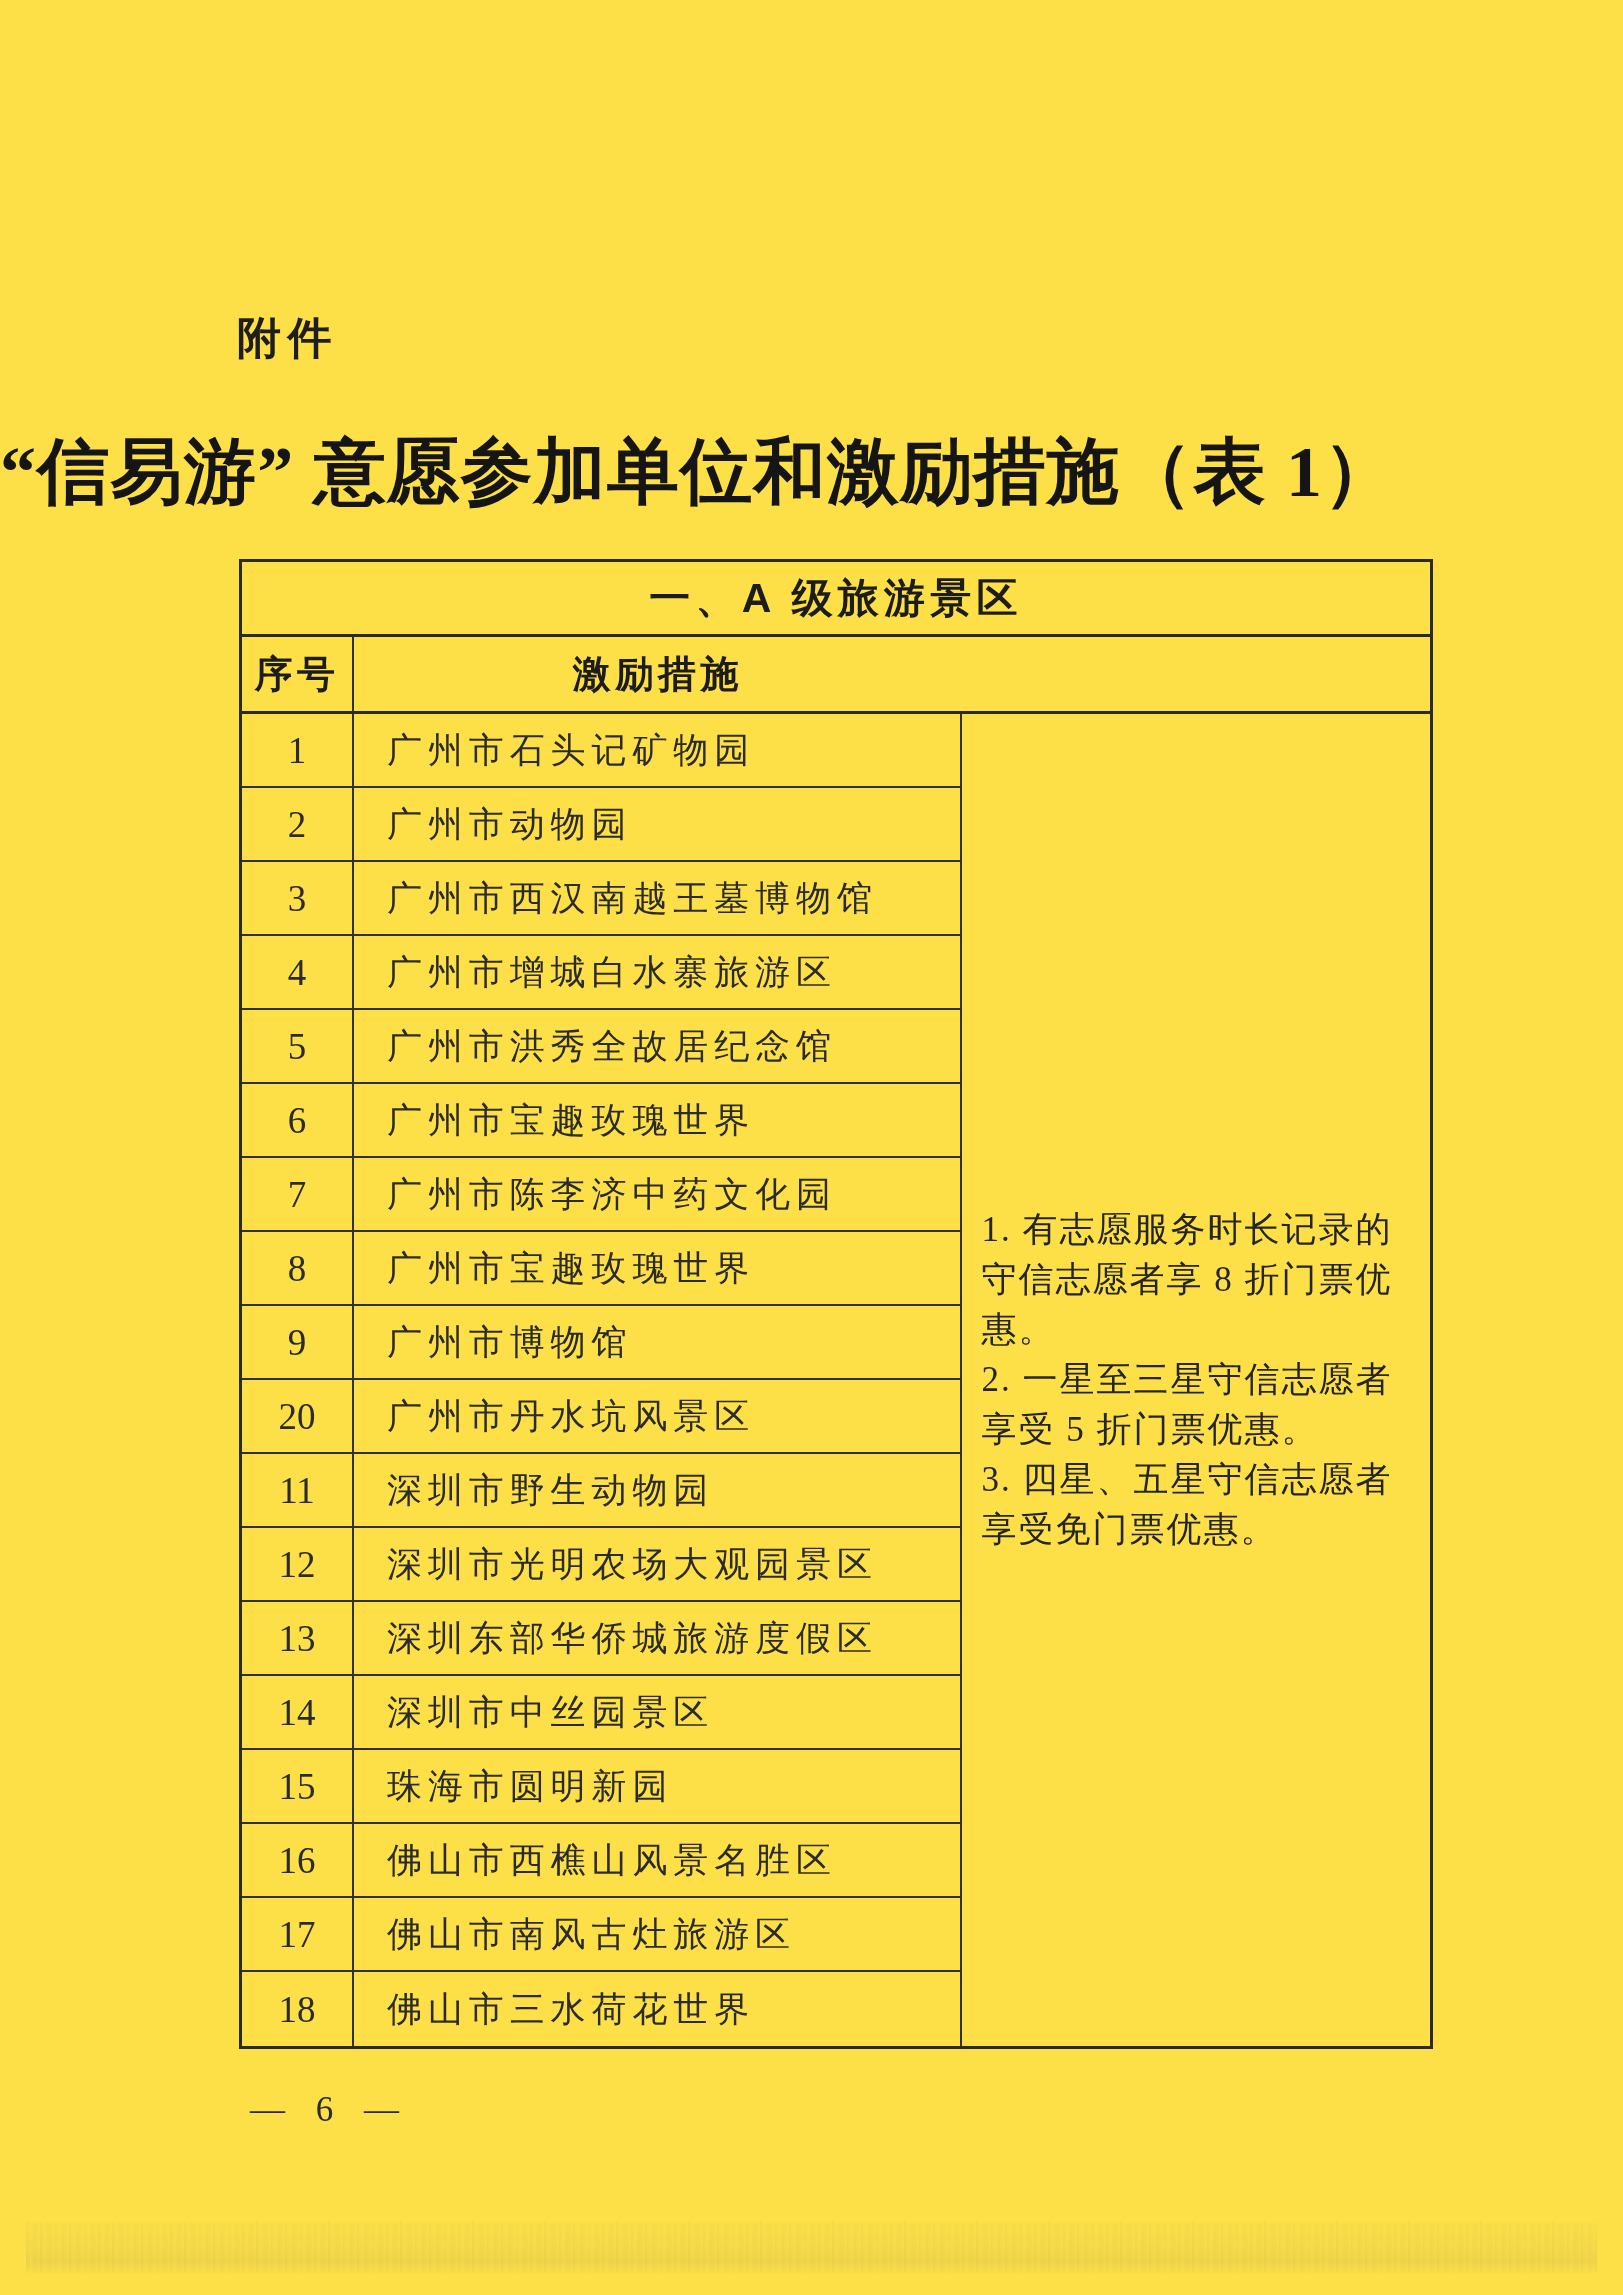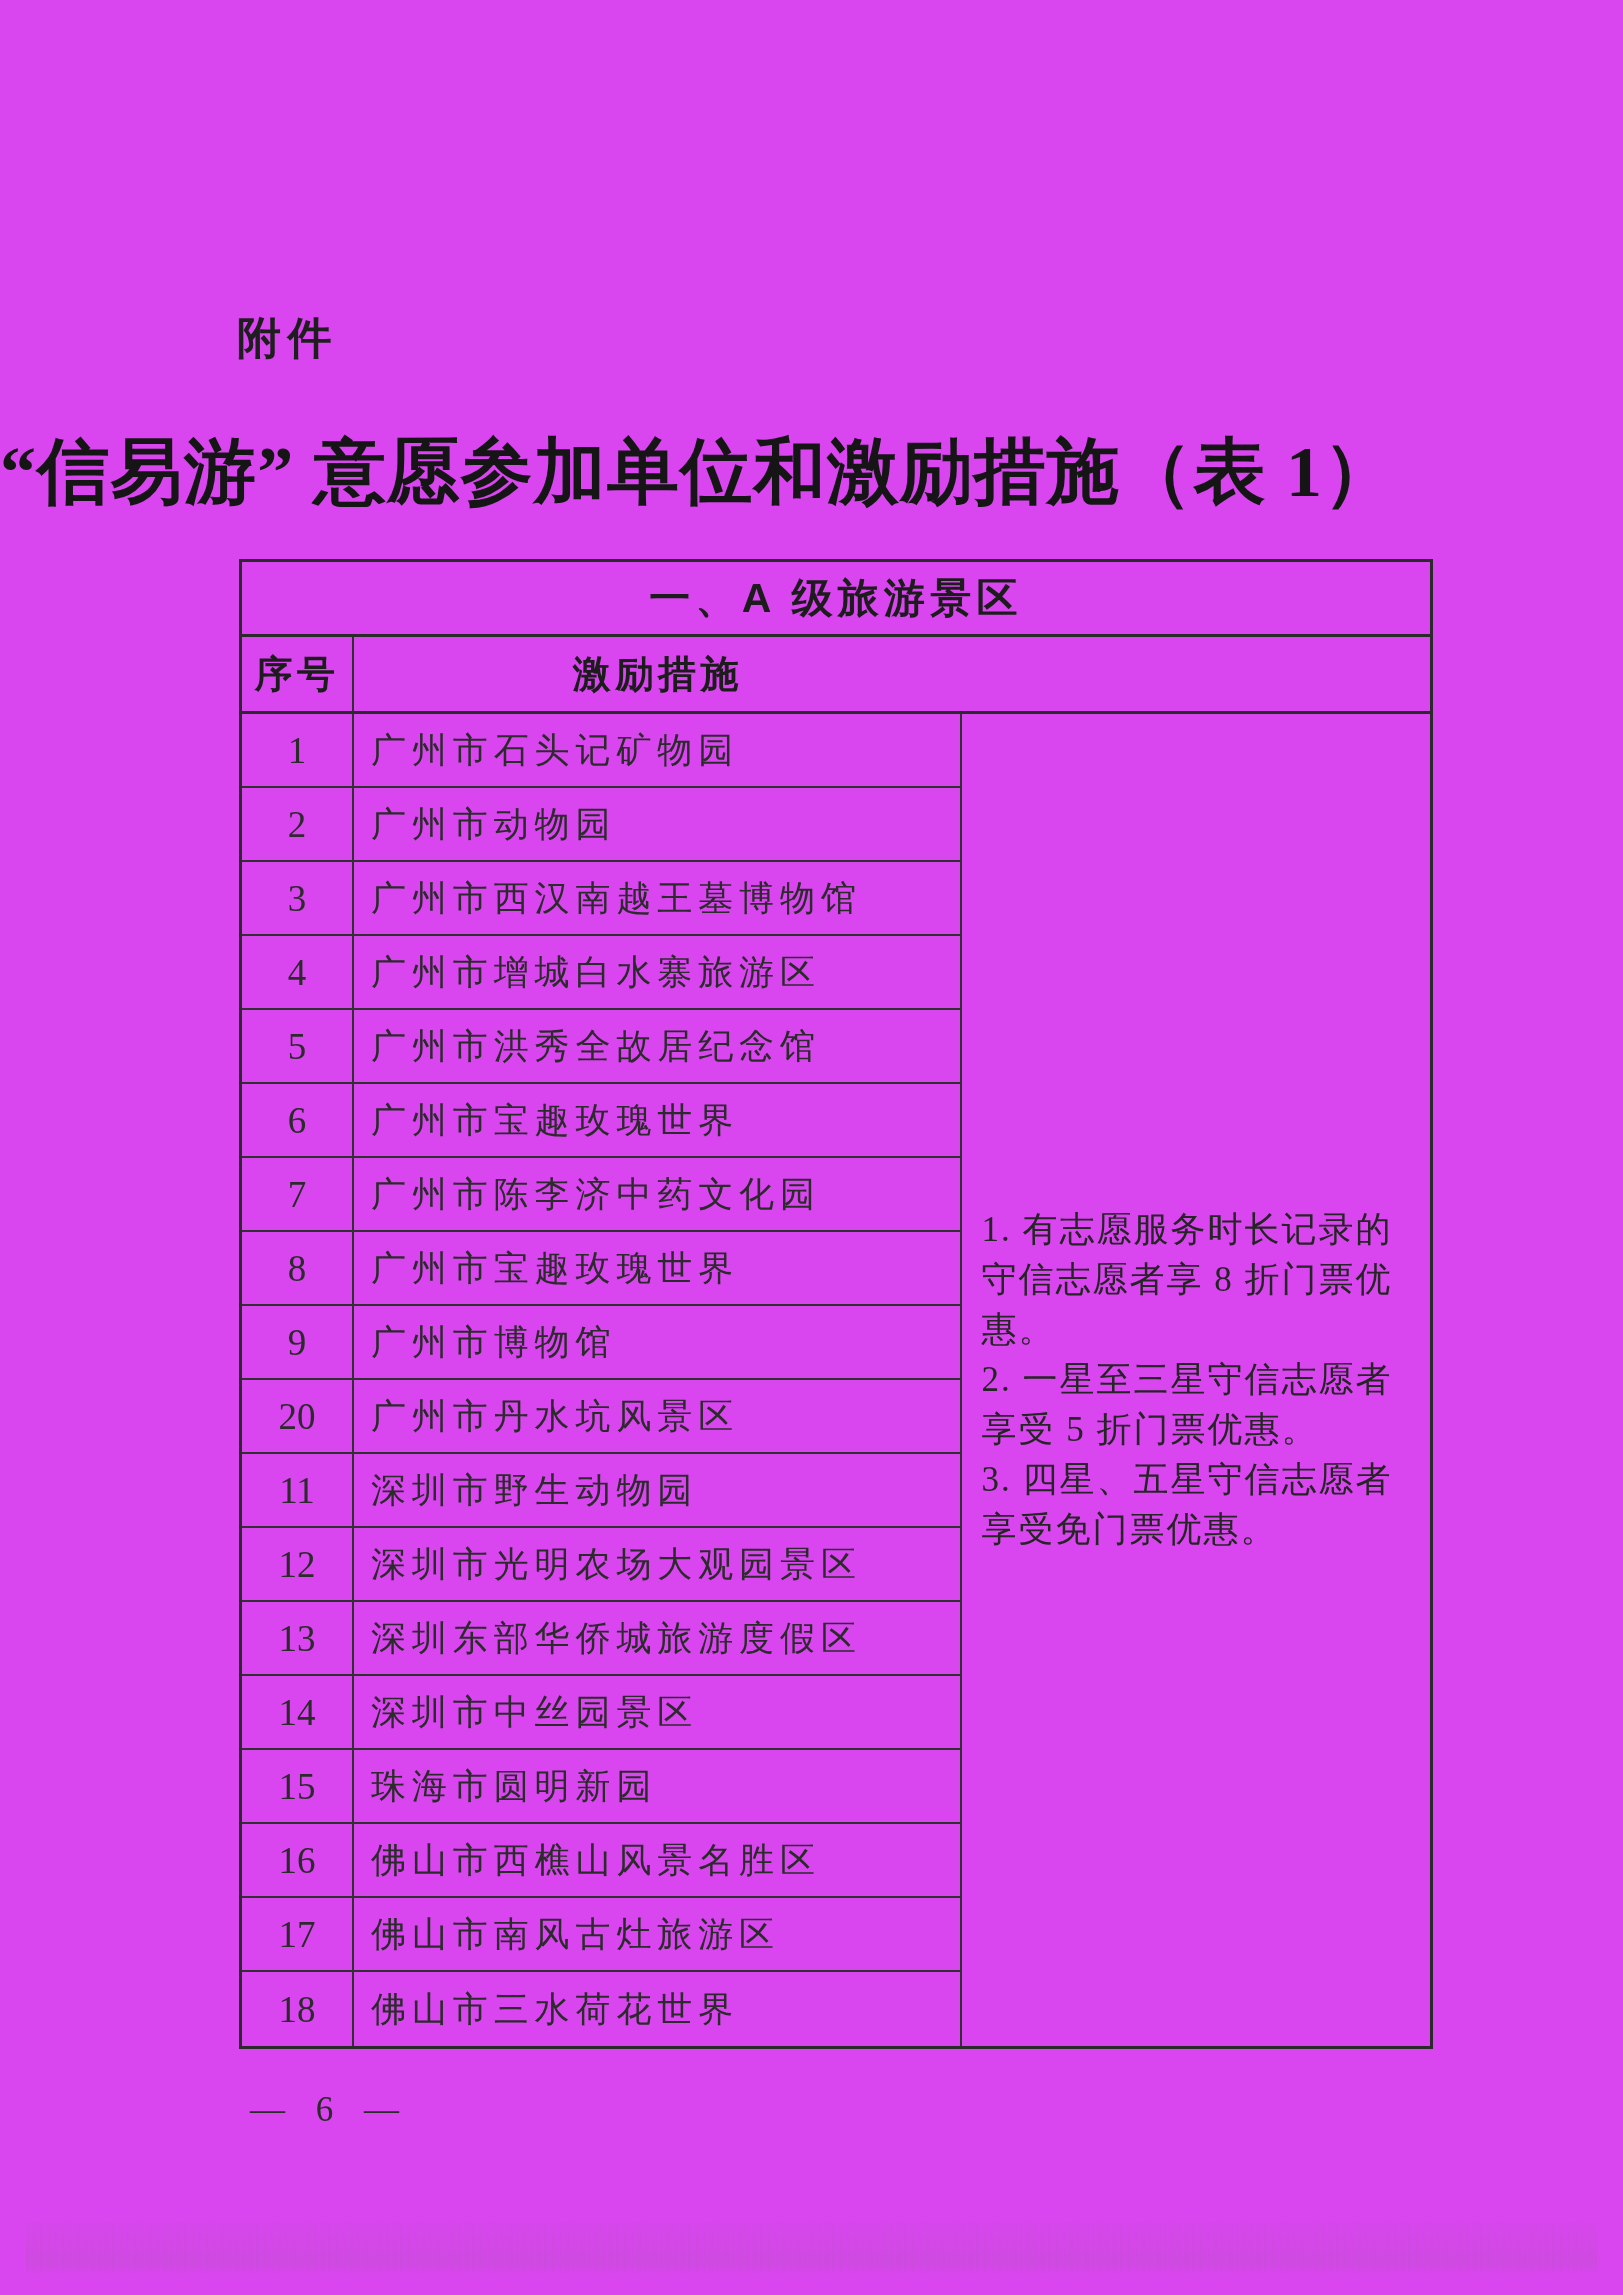--- a/index.html
+++ b/index.html
@@ -1,21 +1,21 @@
 <!DOCTYPE html>
 <html style="font-size:10.5px"><head>
 <meta charset="utf-8">
 <style>
   * { margin: 0; padding: 0; box-sizing: border-box; }
   html, body { background: #e8e8e8; }
   .page {
     position: relative;
     width: 1623px;
     height: 2295px;
-    background: #d946ef;
+    background: #fde047;
     overflow: hidden;
     font-family: "Liberation Serif", serif;
     color: #262626;
   }
   .attachment-label {
     position: absolute;
     left: 237px;
     top: 309px;
     font-family: "Liberation Sans", sans-serif;
     font-weight: bold;
@@ -84,21 +84,21 @@
     display: flex;
     align-items: center;
     color: #2b2b2b;
   }
   .cell.num {
     justify-content: center;
     font-size: 37px;
     font-family: "Liberation Serif", serif;
   }
   .cell.name {
-    padding-left: 17px;
+    padding-left: 33px;
     font-size: 35px;
     letter-spacing: 5.9px;
     font-family: "Liberation Serif", serif;
     white-space: nowrap;
   }
   .cell.last { border-bottom: none; }
   .measures-cell {
     grid-column: 3;
     grid-row: 1 / span 18;
     display: flex;

